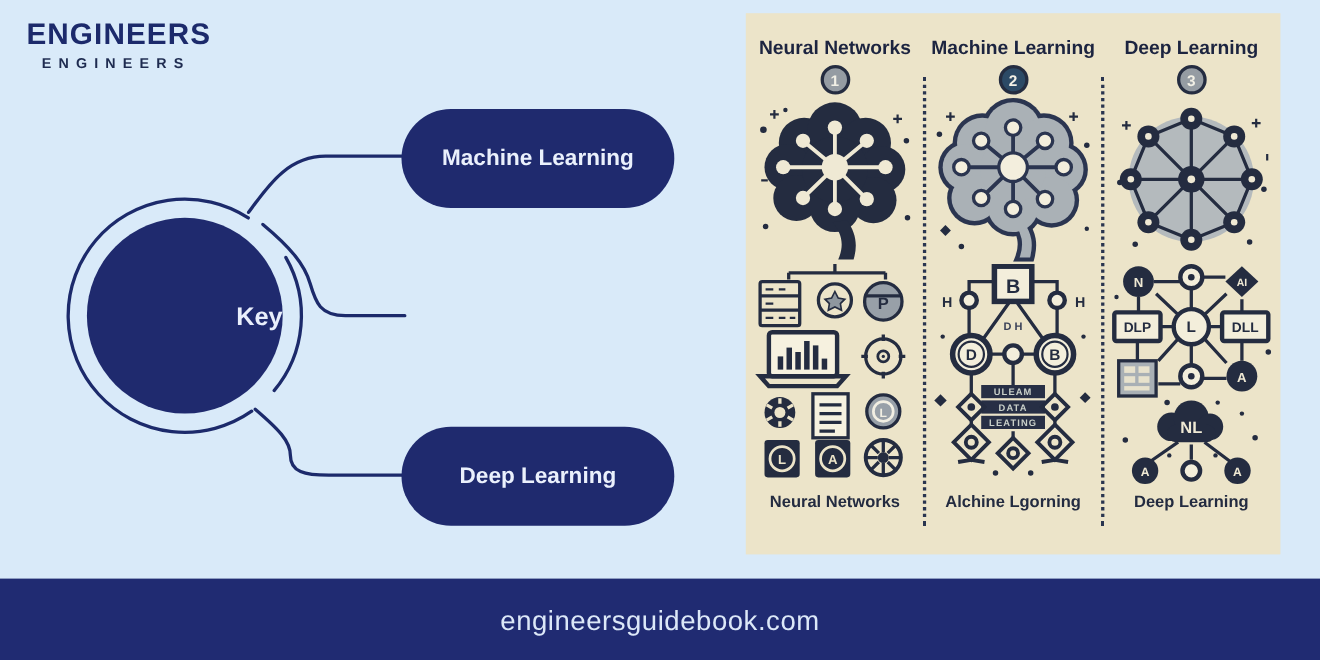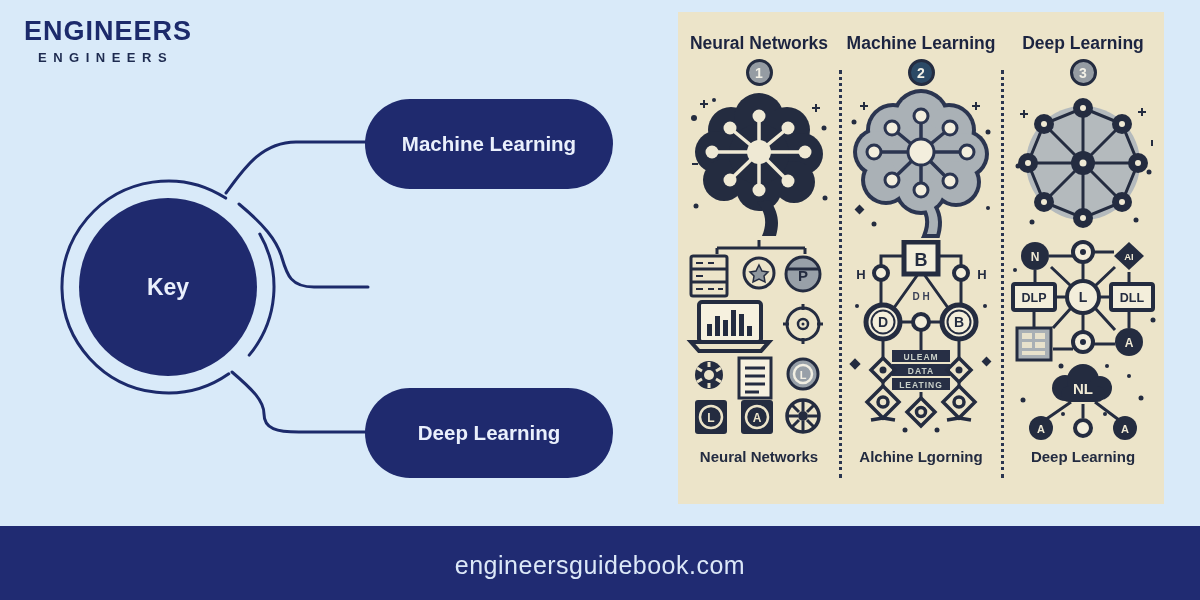--- a/index.html
+++ b/index.html
@@ -10,21 +10,21 @@
   
   .logo{position:absolute;top:16px;left:24px;}
   .logo-main{font-size:27px;font-weight:800;color:#1c2a6b;letter-spacing:1px;}
   .logo-sub{margin-top:3px;margin-left:14px;font-size:13px;font-weight:700;
             letter-spacing:6.5px;color:#1e2b50;}
 
   
   .map-lines{position:absolute;left:0;top:0;}
   .center-circle{position:absolute;left:79px;top:198px;width:178px;height:178px;
                  border-radius:50%;background:#1f2a6e;display:flex;flex-direction:column;
-                 align-items:center;justify-content:center;color:#e9effc;font-weight:700;
+                 align-items:flex-end;justify-content:center;color:#e9effc;font-weight:700;
                  font-size:23px;line-height:1.5;text-align:center;}
   .pill{position:absolute;left:365px;width:248px;height:90px;border-radius:45px;
         background:#1f2a6e;display:flex;align-items:center;justify-content:center;
         color:#eaf0fc;font-size:20.5px;font-weight:700;}
   .pill-0{top:99px}.pill-1{top:243px}.pill-2{top:388px}
 
   
   .panel{position:absolute;left:678px;top:12px;width:486px;height:492px;background:#ece4c9;
          display:flex;}
   .divider{position:absolute;top:58px;height:408px;border-left:3px dotted #2a3550;}

